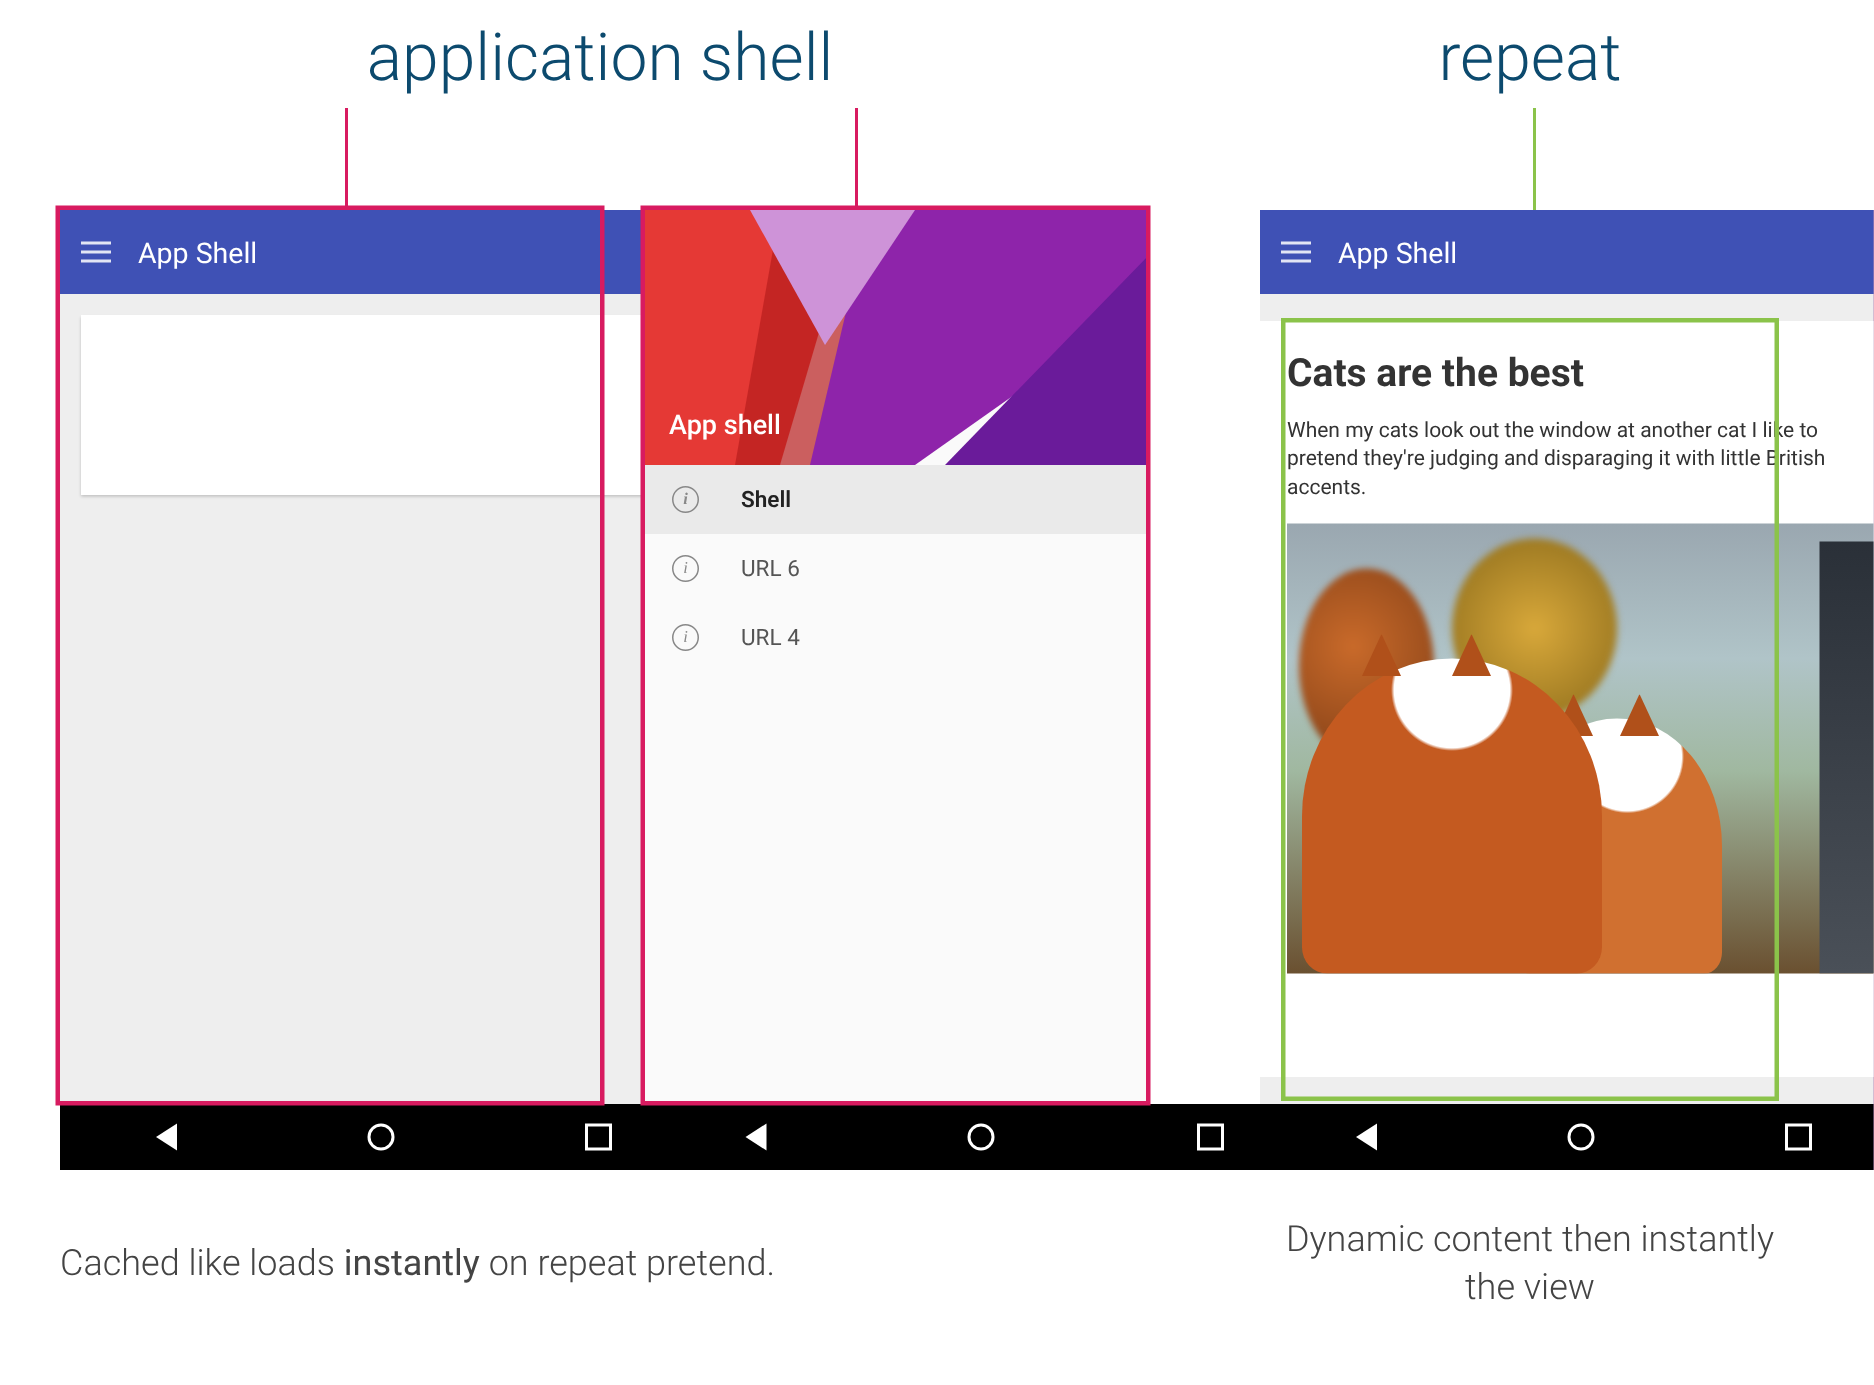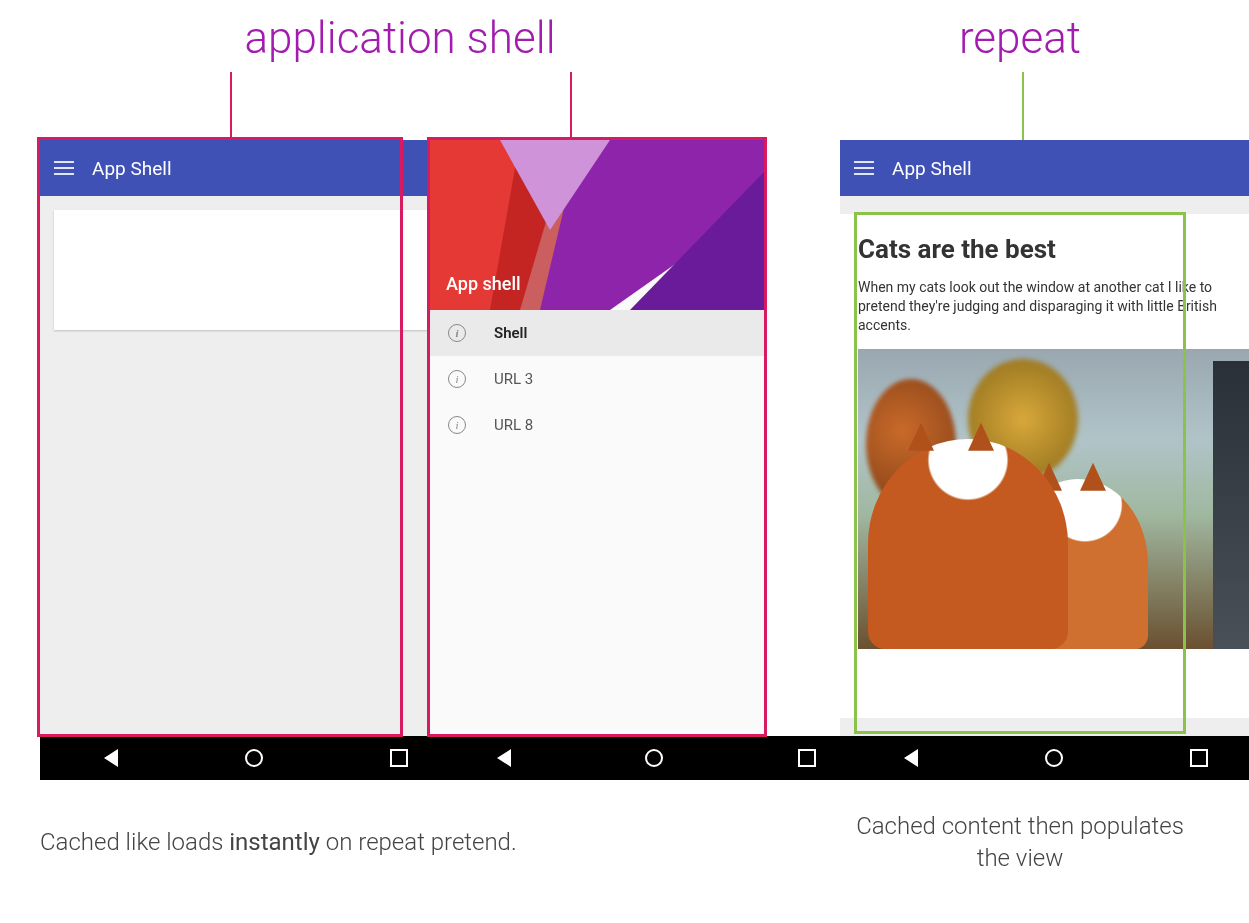--- a/index.html
+++ b/index.html
@@ -9,21 +9,21 @@
     width: 1249px;
     height: 923px;
     position: relative;
     overflow: hidden;
   }
 
   .heading {
     position: absolute;
     font-size: 44px;
     font-weight: 300;
-    color: #a21caf;
+    color: #0c4a6e;
     text-align: center;
   }
   .heading.app-shell { left: 160px; top: 12px; width: 480px; }
   .heading.content { left: 880px; top: 12px; width: 280px; }
 
   .connector {
     position: absolute;
     width: 2px;
     background: #d81b60;
   }
@@ -250,25 +250,25 @@
       </svg>
       <span style="position:relative;z-index:2">App shell</span>
     </div>
     <div class="drawer-list">
       <div class="item selected">
         <span class="info-icon">i</span>
         <span>Shell</span>
       </div>
       <div class="item">
         <span class="info-icon">i</span>
-        <span>URL 3</span>
+        <span>URL 6</span>
       </div>
       <div class="item">
         <span class="info-icon">i</span>
-        <span>URL 8</span>
+        <span>URL 4</span>
       </div>
     </div>
   </div>
   <div class="navbar" style="right:-22px">
     <div class="nav-tri"></div>
     <div class="nav-shape nav-circ"></div>
     <div class="nav-shape nav-sq"></div>
   </div>
   <div class="outline pink2"></div>
 </div>
@@ -305,13 +305,13 @@
     <div class="nav-tri"></div>
     <div class="nav-shape nav-circ"></div>
     <div class="nav-shape nav-sq"></div>
   </div>
   <div class="outline green"></div>
 </div>
 
 <div class="caption left">
   <span>Cached like loads </span><strong>instantly</strong><span> on repeat pretend.</span>
 </div>
-<div class="caption right">Cached content then populates the view</div>
+<div class="caption right">Dynamic content then instantly the view</div>
 
 </body></html>

